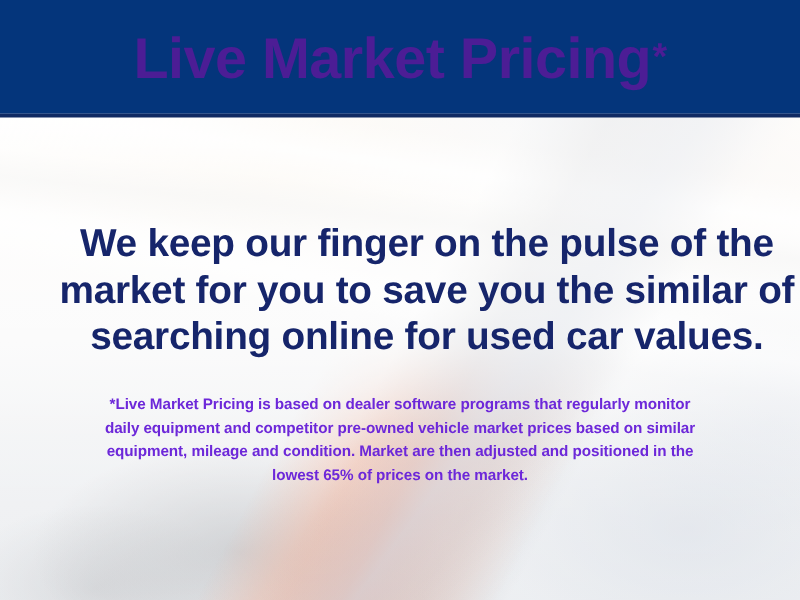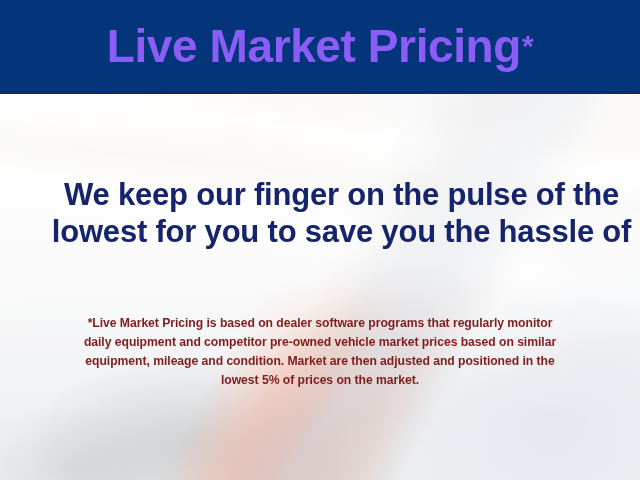--- a/index.html
+++ b/index.html
@@ -143,21 +143,21 @@
   }
   #title-text {
     position: absolute;
     left: 0;
     top: 0;
     width: 640px;
     height: 91px;
     display: flex;
     align-items: center;
     justify-content: center;
-    color: #8b5cf6;
+    color: #4c1d95;
     font-size: 46px;
     font-weight: 700;
     letter-spacing: -0.4px;
     line-height: 1;
     white-space: nowrap;
     z-index: 6;
   }
   #title-asterisk {
     font-size: 30px;
     font-weight: 700;
@@ -186,21 +186,21 @@
     margin-left: 43px;
   }
 
   
   #disclaimer {
     position: absolute;
     left: 0;
     top: 314px;
     width: 640px;
     text-align: center;
-    color: #7f1d1d;
+    color: #6d28d9;
     font-size: 12.2px;
     font-weight: 700;
     line-height: 19px;
     letter-spacing: -0.05px;
     z-index: 7;
   }
   #disclaimer .fp-line {
     display: block;
     white-space: nowrap;
   }
@@ -220,23 +220,24 @@
 
   <div id="title-bar"></div>
   <div id="title-bar-rule"></div>
   <div id="title-text">
     <span>Live Market Pricing</span>
       <span id="title-asterisk">*</span>
   </div>
 
   <div id="headline">
     <span class="hl-line">We keep our finger on the pulse of the</span>
-    <span class="hl-line">lowest for you to save you the hassle of</span>
+    <span class="hl-line">market for you to save you the similar of</span>
+    <span class="hl-line">searching online for used car values.</span>
   </div>
 
   <div id="disclaimer">
     <span class="fp-line">*Live Market Pricing is based on dealer software programs that regularly monitor</span>
     <span class="fp-line">daily equipment and competitor pre-owned vehicle market prices based on similar</span>
     <span class="fp-line">equipment, mileage and condition. Market are then adjusted and positioned in the</span>
-    <span class="fp-line">lowest 5% of prices on the market.</span>
+    <span class="fp-line">lowest 65% of prices on the market.</span>
   </div>
 
 </div>
 
 </body></html>

